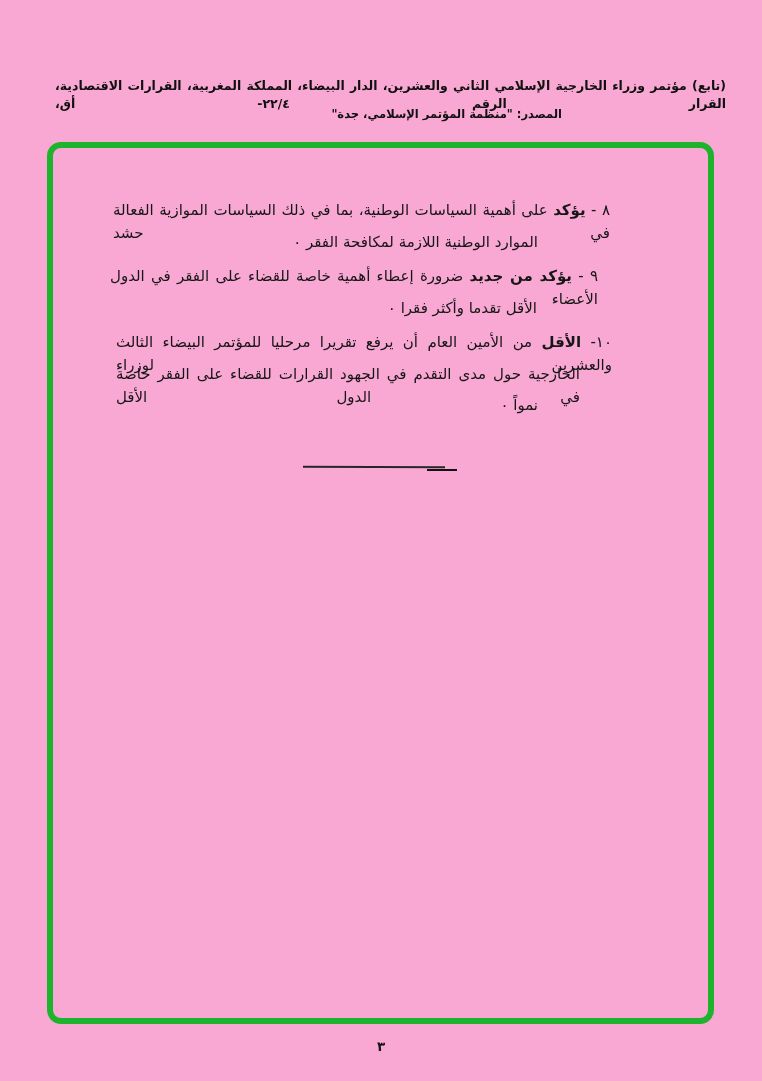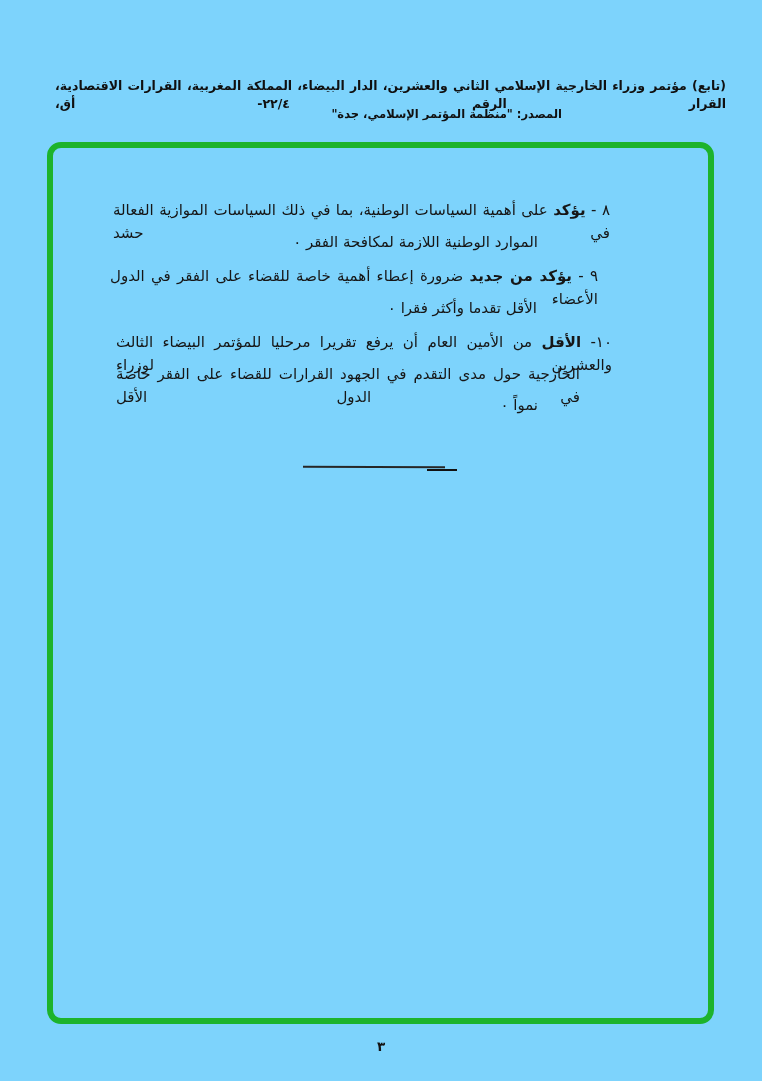--- a/index.html
+++ b/index.html
@@ -1,19 +1,19 @@
 <!DOCTYPE html>
 <html lang="ar"><head>
 <meta charset="utf-8">
 <style>
   html,body{margin:0;padding:0;background:#ffffff;}
   .page{
     position:relative;
     width:762px;height:1081px;
-    background:#7dd3fc;
+    background:#f9a8d4;
     font-family:"DejaVu Sans", sans-serif;
     color:#141414;
     overflow:hidden;
   }
   .line{position:absolute;direction:rtl;unicode-bidi:embed;white-space:normal;}
   .hdr{font-weight:bold;font-size:12.5px;line-height:18px;color:#101010;}
   .hdr1{top:77px;left:55px;right:36px;text-align:justify;text-align-last:justify;}
   .hdr2{top:105px;right:200px;font-size:11.5px;}
   .frame{
     position:absolute;

